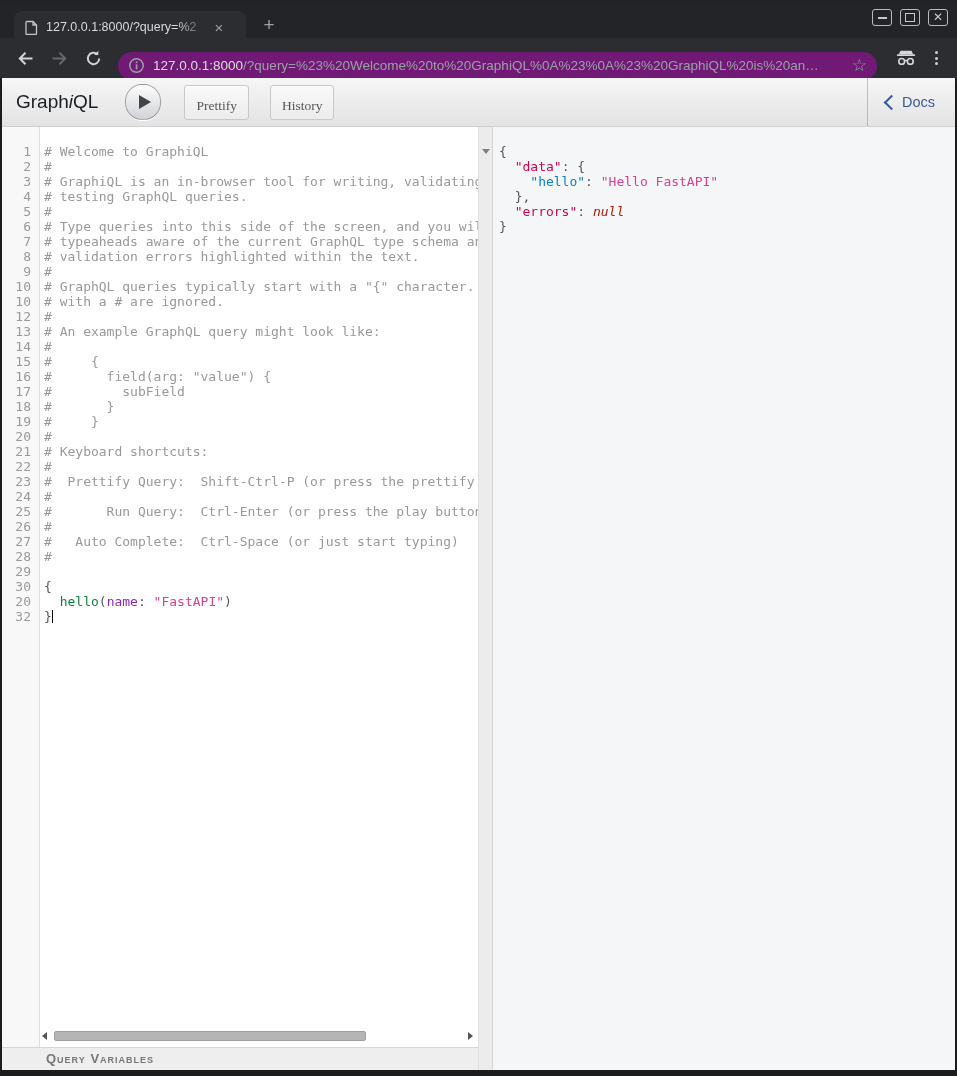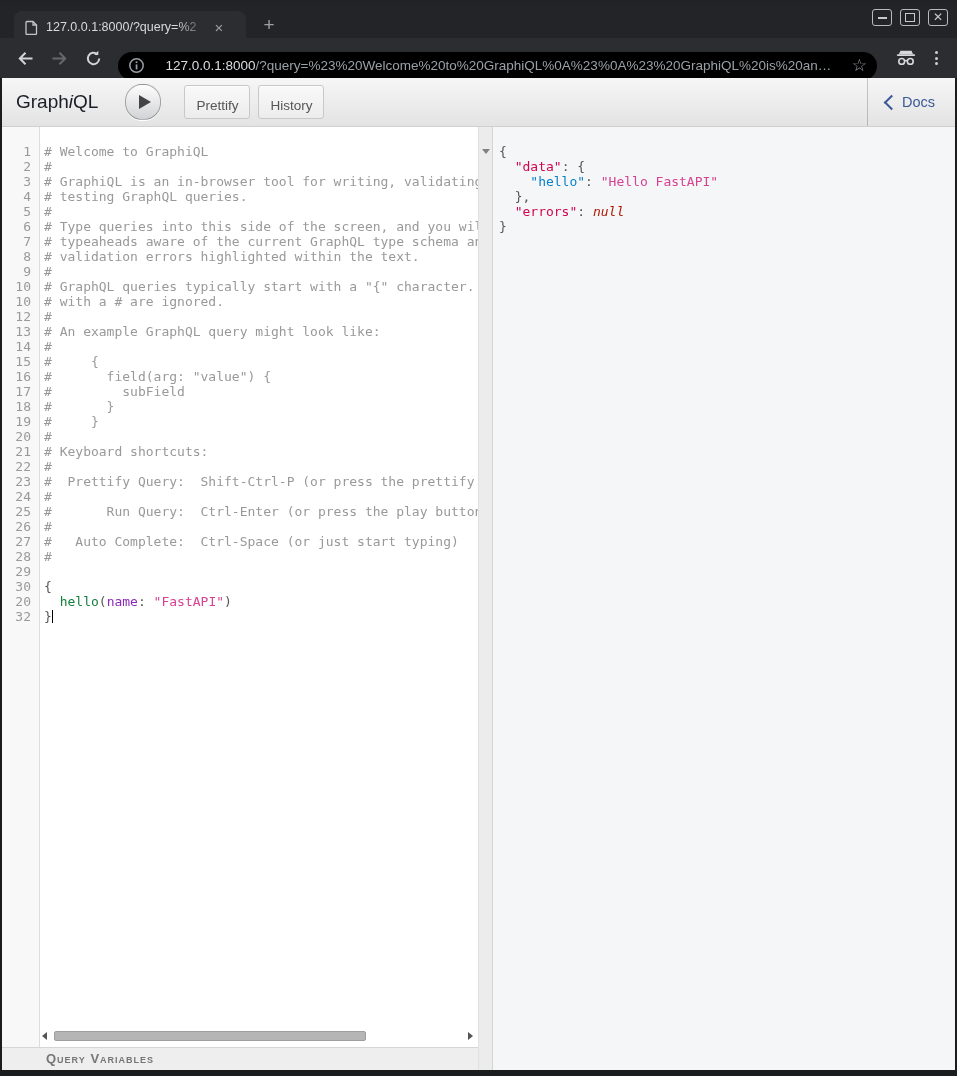--- a/index.html
+++ b/index.html
@@ -17,38 +17,38 @@
   .winctrls{position:absolute;right:9px;top:4px;display:flex;gap:8px;}
   .wbox{width:18px;height:15px;border:1px solid #b8babd;border-radius:3px;display:flex;align-items:center;justify-content:center;}
   .glyph-min{width:9px;height:2px;background:#c6c8ca;}
   .glyph-max{width:8px;height:7px;border:1.5px solid #c6c8ca;}
   .glyph-close{color:#c6c8ca;font-size:12px;line-height:1;margin-top:-1px;}
 
   
   .navbar{position:absolute;top:38px;left:0;right:0;height:40px;background:#2b2d31;display:flex;align-items:center;padding:0;box-sizing:border-box;}
   .navbtn{width:34px;height:34px;display:flex;align-items:center;justify-content:center;flex:0 0 auto;}
   .navbtn.first{margin-left:8px;}
-  .omnibox{flex:1 1 auto;height:28px;margin:15px 6px 0 8px;background:#000000;border-radius:14px;display:flex;align-items:center;padding:0 10px 0 10px;min-width:0;text-align:center;}
+  .omnibox{flex:1 1 auto;height:28px;margin:15px 6px 0 8px;background:#701a75;border-radius:14px;display:flex;align-items:center;padding:0 10px 0 10px;min-width:0;}
   .urltext{flex:1 1 auto;min-width:0;overflow:hidden;white-space:nowrap;font-size:13.5px;margin-left:8px;}
   .url-host{color:#dbdee1;}
   .url-path{color:#9aa0a6;}
   .star{flex:0 0 auto;color:#9aa0a6;font-size:17px;margin-left:8px;line-height:1;}
   .incog{flex:0 0 auto;margin:0 10px 0 12px;display:flex;}
   .menu-dots{flex:0 0 auto;width:18px;height:20px;display:flex;flex-direction:column;align-items:center;justify-content:center;gap:2.5px;margin-right:12px;}
   .menu-dots i{width:3px;height:3px;border-radius:50%;background:#cdd0d3;}
 
   
   .app{position:absolute;top:78px;left:0;right:0;bottom:0;background:#fff;border-left:2px solid #1b1c1e;border-right:2px solid #1b1c1e;border-bottom:6px solid #1b1c1e;display:flex;flex-direction:column;box-sizing:border-box;}
   .topbar{height:48px;flex:0 0 auto;background:linear-gradient(#f6f6f6,#e3e3e3);border-bottom:1px solid #d0d0d0;display:flex;align-items:center;padding-left:14px;}
   .logo{font-size:19px;color:#1b1e26;letter-spacing:0;cursor:default;}
   .logo em{font-style:italic;}
   .execute-btn{margin-left:27px;width:34px;height:34px;border-radius:17px;border:1px solid rgba(0,0,0,0.3);background:linear-gradient(#fdfdfd,#d2d3d6);box-shadow:0 1px 0 #fff;display:flex;align-items:center;justify-content:center;flex:0 0 auto;}
   .play-tri{width:0;height:0;border-top:7px solid transparent;border-bottom:7px solid transparent;border-left:12px solid #444;margin-left:4px;}
-  .tbtn{margin-left:23px;padding:12px 11px 5px;font-size:13.5px;color:#555;background:linear-gradient(#f9f9f9,#ececec);border:1px solid #c8c8c8;border-radius:3px;box-shadow:0 1px 0 rgba(255,255,255,0.7) inset;}
-  .tbtn + .tbtn{margin-left:8px;}
+  .tbtn{margin-left:23px;padding:12px 11px 5px;font-size:13.5px;color:#555;background:linear-gradient(#f9f9f9,#ececec);border:1px solid #c8c8c8;border-radius:3px;box-shadow:0 1px 0 rgba(255,255,255,0.7) inset;font-family:Liberation Serif, serif;}
+  .tbtn + .tbtn{margin-left:21px;}
   .docs-btn{margin-left:auto;align-self:stretch;display:flex;align-items:center;border-left:1px solid rgba(0,0,0,0.2);padding:0 20px 0 18px;color:#3B5998;font-size:14.5px;}
   .docs-chevron{width:9px;height:9px;border-left:2px solid #3B5998;border-top:2px solid #3B5998;transform:rotate(-45deg);display:inline-block;margin:1px 5px 0 0;}
 
   
   .editorbar{flex:1 1 auto;display:flex;min-height:0;}
   .querywrap{width:476px;flex:0 0 auto;background:#fff;display:flex;flex-direction:column;position:relative;min-height:0;}
   .editor{flex:1 1 auto;display:flex;overflow:hidden;min-height:0;}
   .gutter{width:38px;flex:0 0 auto;background:#f8f8f8;border-right:1px solid #ddd;padding-top:17px;box-sizing:border-box;}
   .ln{height:15px;line-height:15px;text-align:right;padding-right:8px;color:#999;font-family:"DejaVu Sans Mono",monospace;font-size:13px;}
   .codearea{flex:1 1 auto;padding:17px 0 0 4px;overflow:hidden;}

